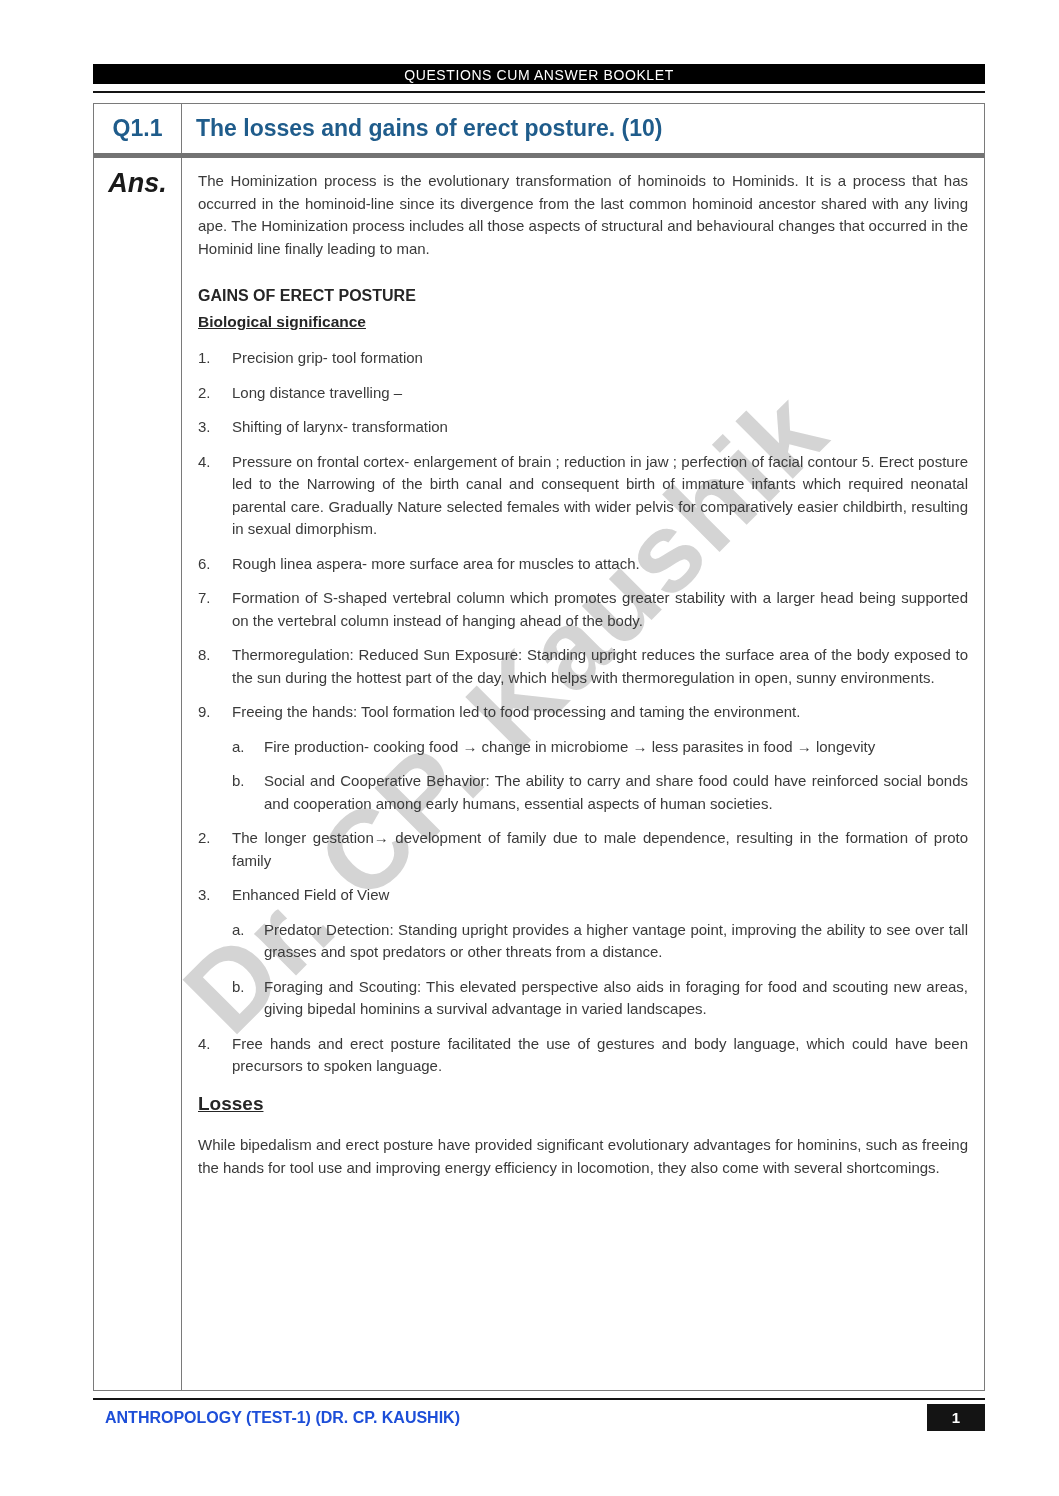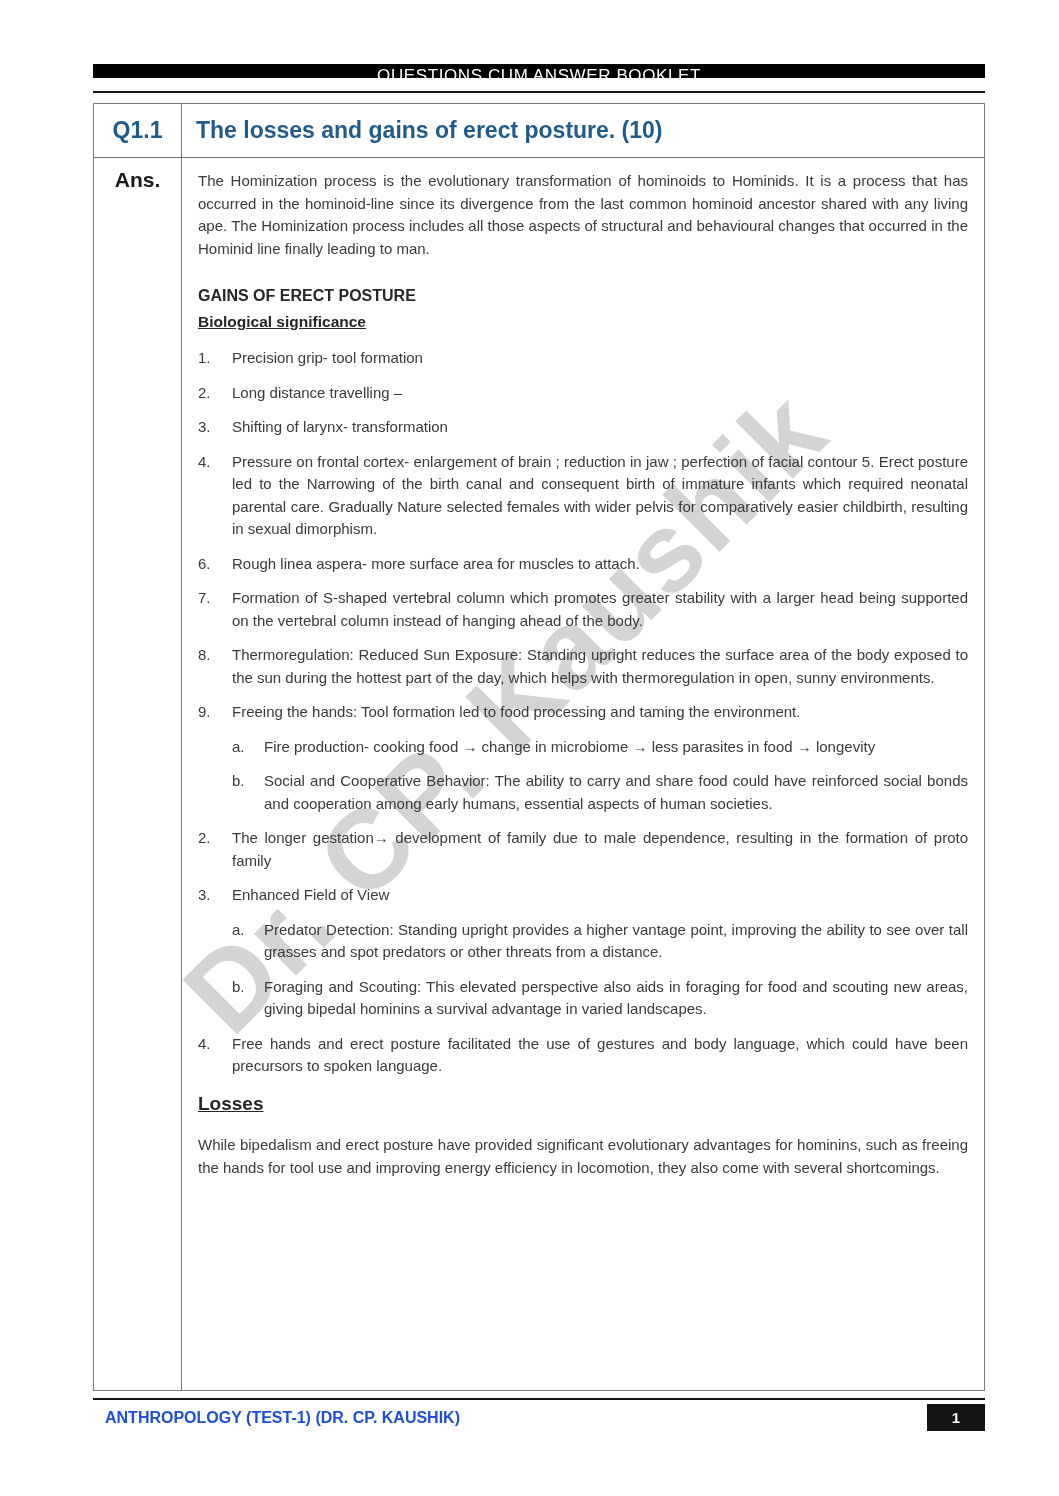--- a/index.html
+++ b/index.html
@@ -26,25 +26,25 @@
     opacity: 0.38;
     white-space: nowrap;
     z-index: 0;
     pointer-events: none;
     letter-spacing: 2px;
   }
   
   .header-bar {
     position: absolute;
     top: 64px; left: 93px; right: 74px;
-    height: 14px;
+    height: 20px;
     background: #000000;
     color: #ffffff;
     text-align: center;
-    font-size: 17px;
+    font-size: 14px;
     line-height: 23px;
     letter-spacing: 0.6px;
     z-index: 2;
   }
   .header-rule {
     position: absolute;
     top: 91px; left: 93px; right: 74px;
     border-top: 2px solid #141414;
     z-index: 2;
   }
@@ -55,21 +55,21 @@
     width: 892px;
     height: 1288px;
     border: 1px solid #7a7a7a;
     display: flex;
     flex-direction: column;
     z-index: 1;
     background: transparent;
   }
   .row-title {
     display: flex;
-    border-bottom: 1px solid #737373;
+    border-bottom: 5px solid #737373;
     height: 54px;
     flex: 0 0 auto;
     text-align: right;
   }
   .cell-qnum {
     width: 88px;
     flex: 0 0 88px;
     border-right: 1px solid #7a7a7a;
     display: flex;
     align-items: center;
@@ -90,24 +90,25 @@
   .row-answer {
     display: flex;
     flex: 1 1 auto;
     overflow: hidden;
   }
   .cell-ans {
     width: 88px;
     flex: 0 0 88px;
     border-right: 1px solid #7a7a7a;
     text-align: center;
-    font-size: 21px;
+    font-size: 27px;
     font-weight: bold;
     color: #1a1a1a;
     padding-top: 10px;
+    font-style: italic;
   }
   .cell-body {
     flex: 1;
     padding: 12px 16px 16px 16px;
     font-size: 15px;
     line-height: 1.5;
     overflow: hidden;
   }
   .cell-body p { text-align: justify; margin-bottom: 14px; }
   .sec-heading {

